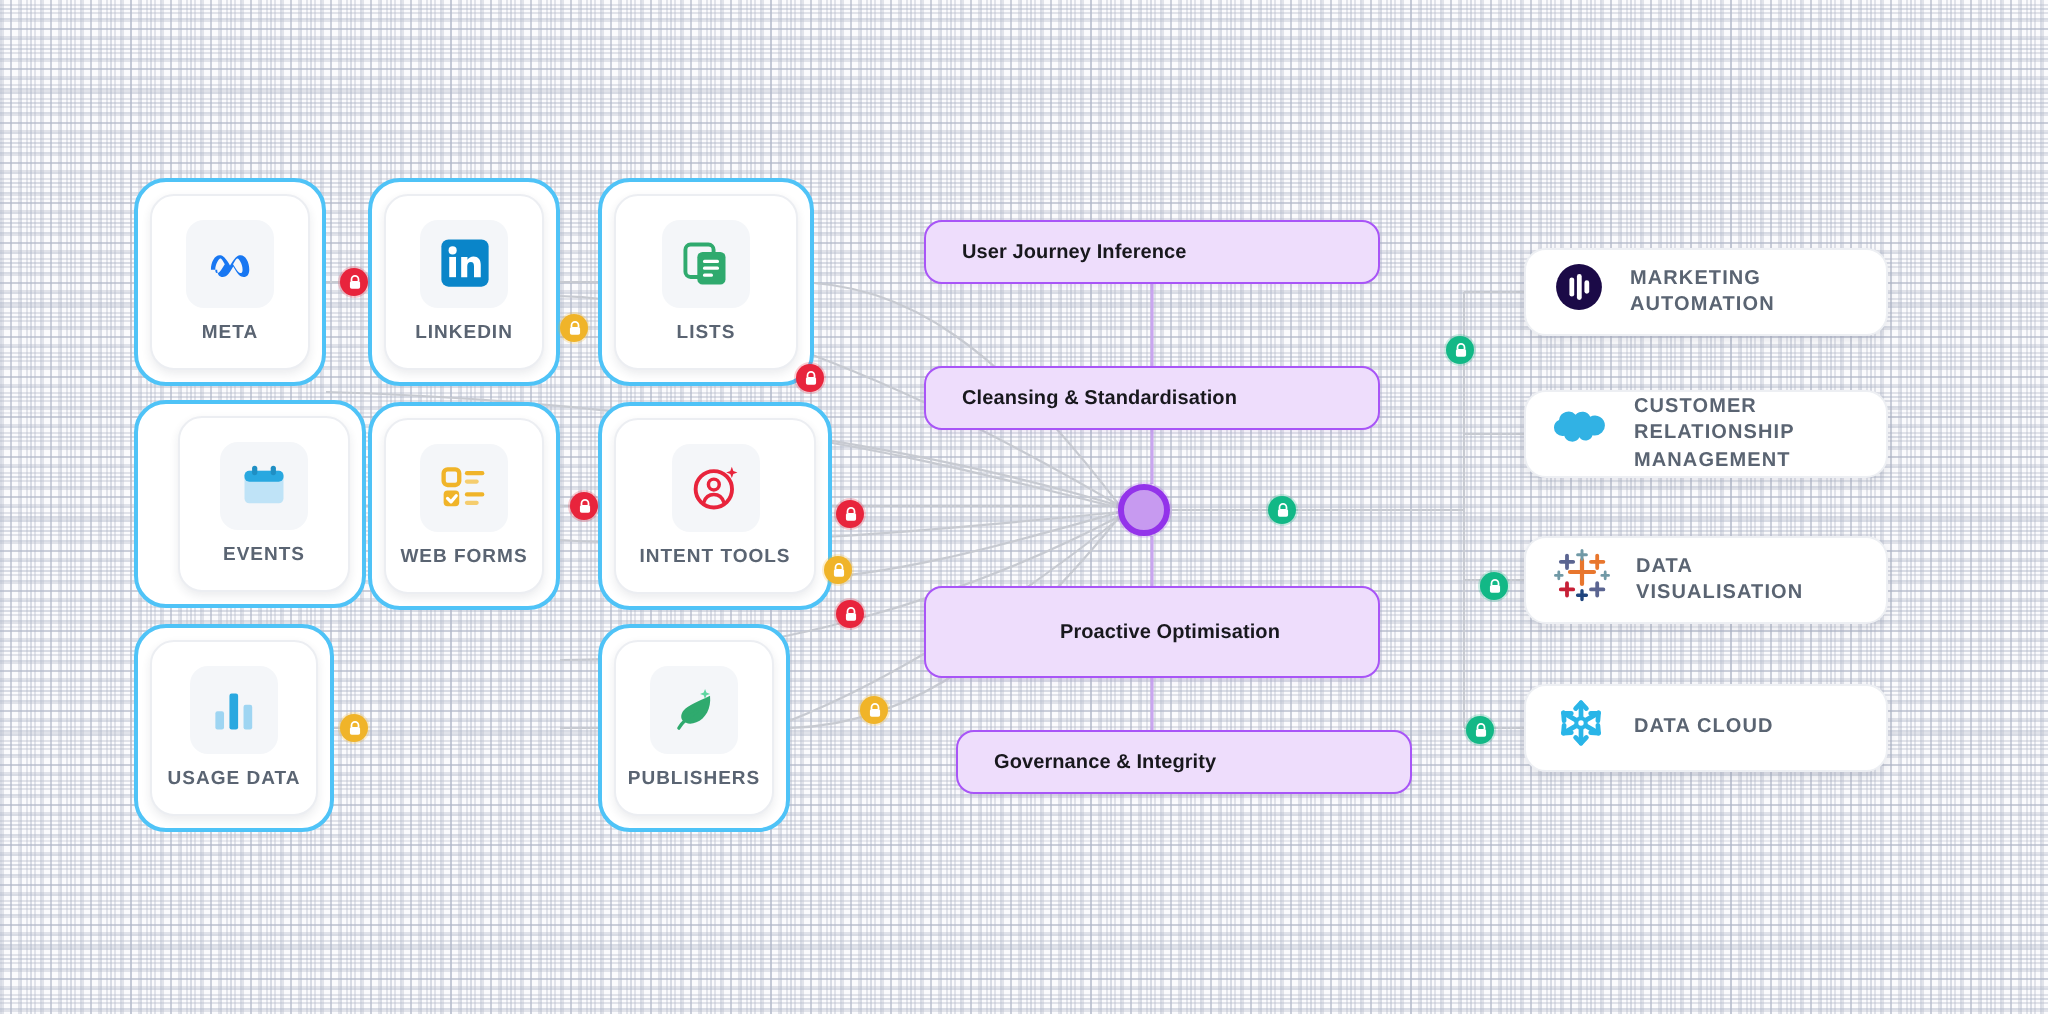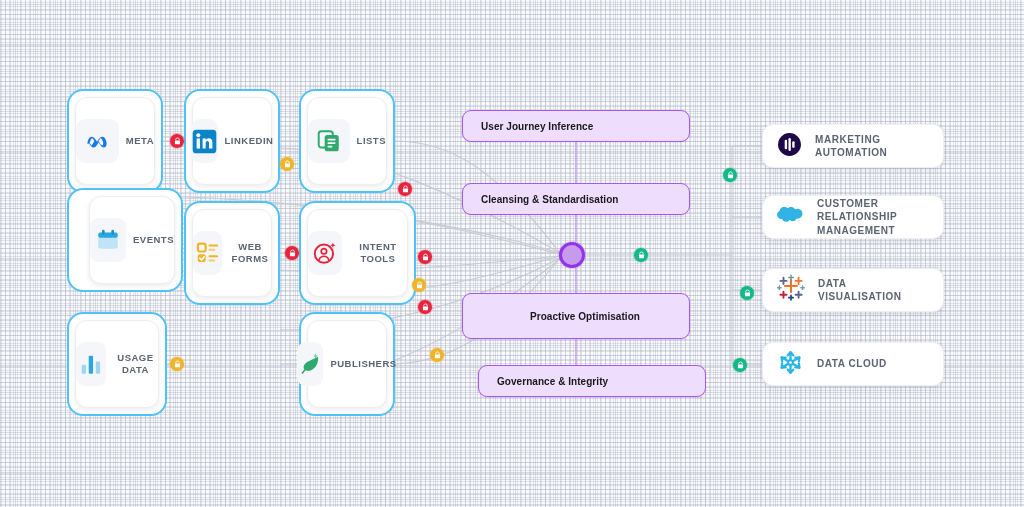--- a/index.html
+++ b/index.html
@@ -40,21 +40,21 @@
     border-radius: 16px;
     background: #ffffff;
     padding: 6px;
   }
   .src-card {
     width: 100%; height: 100%;
     background: #ffffff;
     border: 1px solid #eceef2;
     border-radius: 12px;
     box-shadow: 0 2px 5px rgba(30,40,70,0.09);
-    display: flex; flex-direction: row;
+    display: flex; flex-direction: column;
     align-items: center; justify-content: center;
     gap: 7px;
   }
   .icon-tile {
     width: 44px; height: 44px;
     background: #f4f6f9;
     border-radius: 9px;
     display: flex; align-items: center; justify-content: center;
   }
   .src-label {
@@ -174,36 +174,36 @@
             <rect x="1.5" y="1.5" width="21" height="21" rx="3.2" fill="#0a85c9"></rect>
             <rect x="5" y="9.3" width="3" height="9" fill="#fff"></rect>
             <circle cx="6.5" cy="6.4" r="1.8" fill="#fff"></circle>
             <path d="M10.3 9.3h2.8v1.3c.5-.9 1.5-1.5 2.7-1.5 2 0 3.2 1.3 3.2 3.7v5.5h-3v-4.9c0-1.2-.4-1.9-1.4-1.9s-1.6.7-1.6 1.9v4.9h-2.7z" fill="#fff"></path>
           </svg>
       </div>
       <div class="src-label">LINKEDIN</div>
     </div>
   </div>
 
-  <div class="src-outer" style="left:299px;top:89px;width:96px;height:104px;">
+  <div class="src-outer" style="left:299px;top:89px;width:108px;height:104px;">
     <div class="src-card">
       <div class="icon-tile">
         <svg width="26" height="26" viewBox="0 0 24 24">
           <rect x="2.5" y="3" width="13" height="15" rx="2.4" fill="none" stroke="#2faa6e" stroke-width="1.8"></rect>
           <rect x="8" y="6.5" width="13" height="15" rx="2.4" fill="#2faa6e"></rect>
           <rect x="10.6" y="10" width="7.4" height="1.5" rx="0.7" fill="#fff"></rect>
           <rect x="10.6" y="13.2" width="7.4" height="1.5" rx="0.7" fill="#fff"></rect>
           <rect x="10.6" y="16.4" width="4.6" height="1.5" rx="0.7" fill="#fff"></rect>
         </svg>
       </div>
       <div class="src-label">LISTS</div>
     </div>
   </div>
 
-  <div class="src-outer" style="left:67px;top:188px;width:116px;height:104px;padding-left:20px;">
+  <div class="src-outer" style="left:67px;top:200px;width:116px;height:104px;padding-left:20px;">
     <div class="src-card">
       <div class="icon-tile">
         <svg width="26" height="26" viewBox="0 0 24 24">
           <rect x="3" y="5" width="18" height="15" rx="2.2" fill="#bfe3f7"></rect>
           <rect x="3" y="5" width="18" height="5" rx="2.2" fill="#29a8e0"></rect>
           <rect x="6.5" y="2.6" width="2.4" height="4.4" rx="1.2" fill="#1f8fc4"></rect>
           <rect x="15.1" y="2.6" width="2.4" height="4.4" rx="1.2" fill="#1f8fc4"></rect>
         </svg>
       </div>
       <div class="src-label">EVENTS</div>

